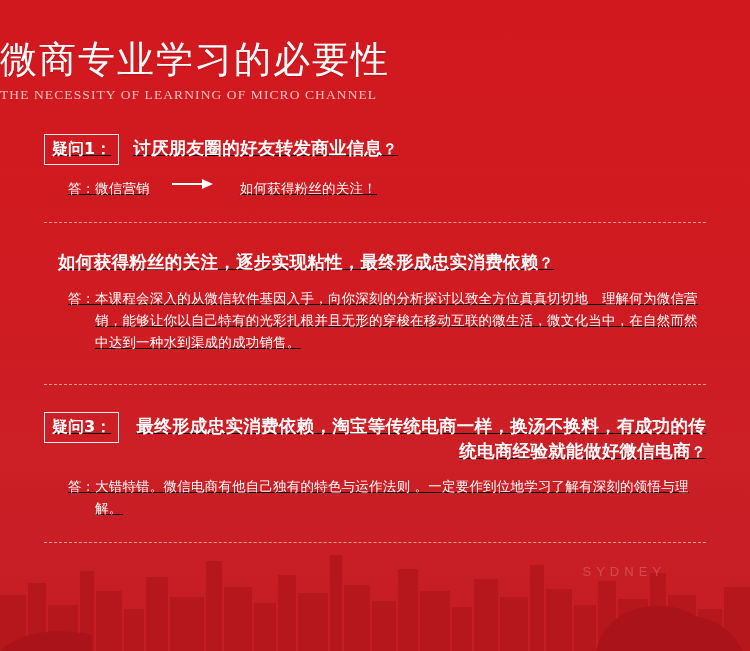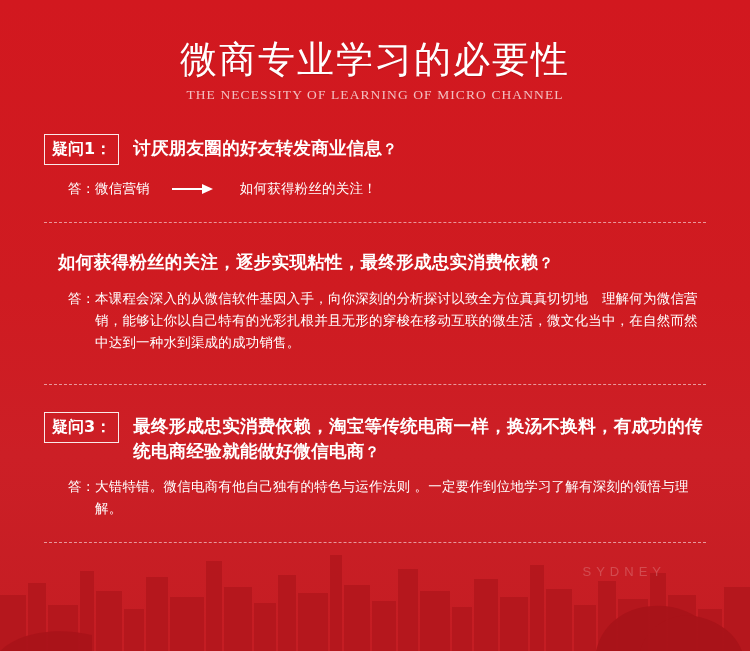--- a/index.html
+++ b/index.html
@@ -32,21 +32,21 @@
     font-size:13px;
     letter-spacing:5px;
     color:rgba(255,255,255,0.20);
     pointer-events:none;
   }
 
   
   .header {
     position:relative;
     padding-top:38px;
-    text-align:center;
+    text-align:left;
   }
   .title-cn {
     font-family:"DejaVu Sans", sans-serif;
     font-size:37px;
     font-weight:400;
     letter-spacing:2px;
     color:#ffffff;
     line-height:1.2;
     text-shadow:0 1px 1px rgba(0,0,0,0.12);
   }
@@ -56,20 +56,21 @@
     font-size:13.5px;
     letter-spacing:1.1px;
     color:rgba(255,255,255,0.72);
     text-transform:uppercase;
   }
 
   
   .content {
     position:relative;
     margin:30px 44px 12px 44px;
+    text-decoration:underline;
   }
 
   .qa-block { position:relative; }
 
   .q-row {
     display:flex;
     align-items:flex-start;
   }
   .q-badge {
     flex:0 0 auto;
@@ -83,20 +84,21 @@
     white-space:nowrap;
   }
   .q-text {
     margin-left:14px;
     color:#ffffff;
     font-size:17.5px;
     font-weight:bold;
     line-height:1.42;
     letter-spacing:0.3px;
     padding-top:3px;
+    text-align:right;
   }
   .q-text .qmark {
     font-weight:bold;
     font-size:15px;
   }
 
   .a-row {
     display:flex;
     margin-top:13px;
     padding-left:24px;
@@ -109,21 +111,21 @@
     white-space:nowrap;
   }
   .a-text {
     color:#ffffff;
     font-size:13.5px;
     line-height:1.62;
     letter-spacing:0.2px;
   }
   .a-inline {
     display:flex;
-    align-items:center;
+    align-items:flex-start;
     gap:12px;
     flex-wrap:wrap;
   }
   .arrow {
     display:inline-block;
     width:46px; height:12px;
     margin:0 10px;
     position:relative;
     vertical-align:middle;
   }

